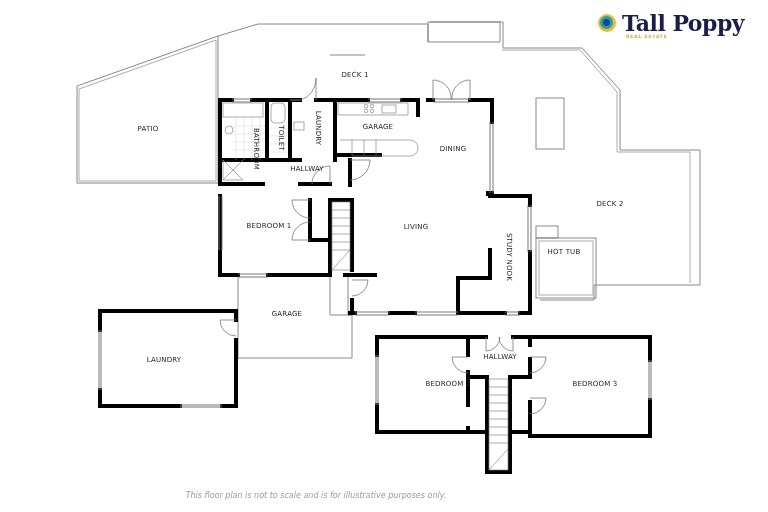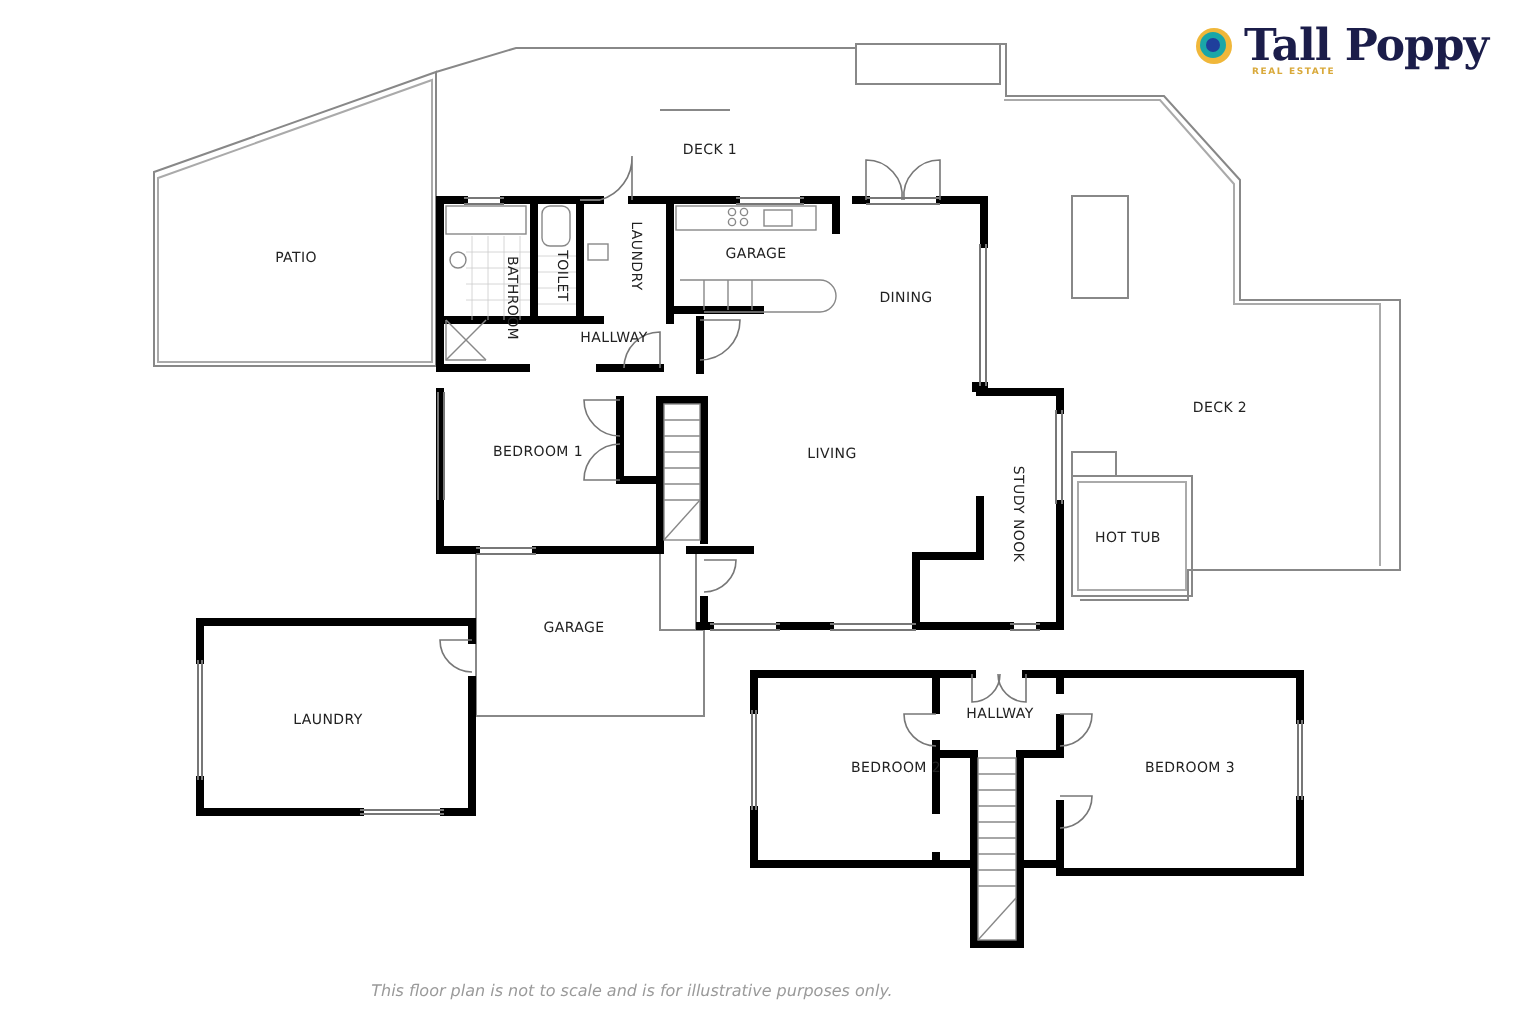--- a/index.html
+++ b/index.html
@@ -203,21 +203,21 @@
 <div class="room-label" style="left:378px;top:127px">GARAGE</div>
 <div class="room-label vlabel" style="left:318px;top:128px">LAUNDRY</div>
 <div class="room-label vlabel" style="left:281px;top:138px">TOILET</div>
 <div class="room-label vlabel" style="left:256px;top:149px">BATHROOM</div>
 <div class="room-label" style="left:307px;top:169px">HALLWAY</div>
 <div class="room-label" style="left:453px;top:149px">DINING</div>
 <div class="room-label" style="left:269px;top:226px">BEDROOM 1</div>
 <div class="room-label" style="left:416px;top:227px">LIVING</div>
 <div class="room-label vlabel" style="left:509px;top:257px">STUDY NOOK</div>
 <div class="room-label" style="left:610px;top:204px">DECK 2</div>
-<div class="room-label" style="left:564px;top:269px">HOT TUB</div>
+<div class="room-label" style="left:564px;top:252px">HOT TUB</div>
 <div class="room-label" style="left:287px;top:314px">GARAGE</div>
 <div class="room-label" style="left:164px;top:360px">LAUNDRY</div>
 <div class="room-label" style="left:500px;top:357px">HALLWAY</div>
 <div class="room-label" style="left:448px;top:384px">BEDROOM 2</div>
 <div class="room-label" style="left:595px;top:384px">BEDROOM 3</div>
 
 <div class="logo">
   <div class="logo-mark"></div>
   <div class="logo-text">Tall Poppy</div>
   <div class="logo-sub">REAL ESTATE</div>

